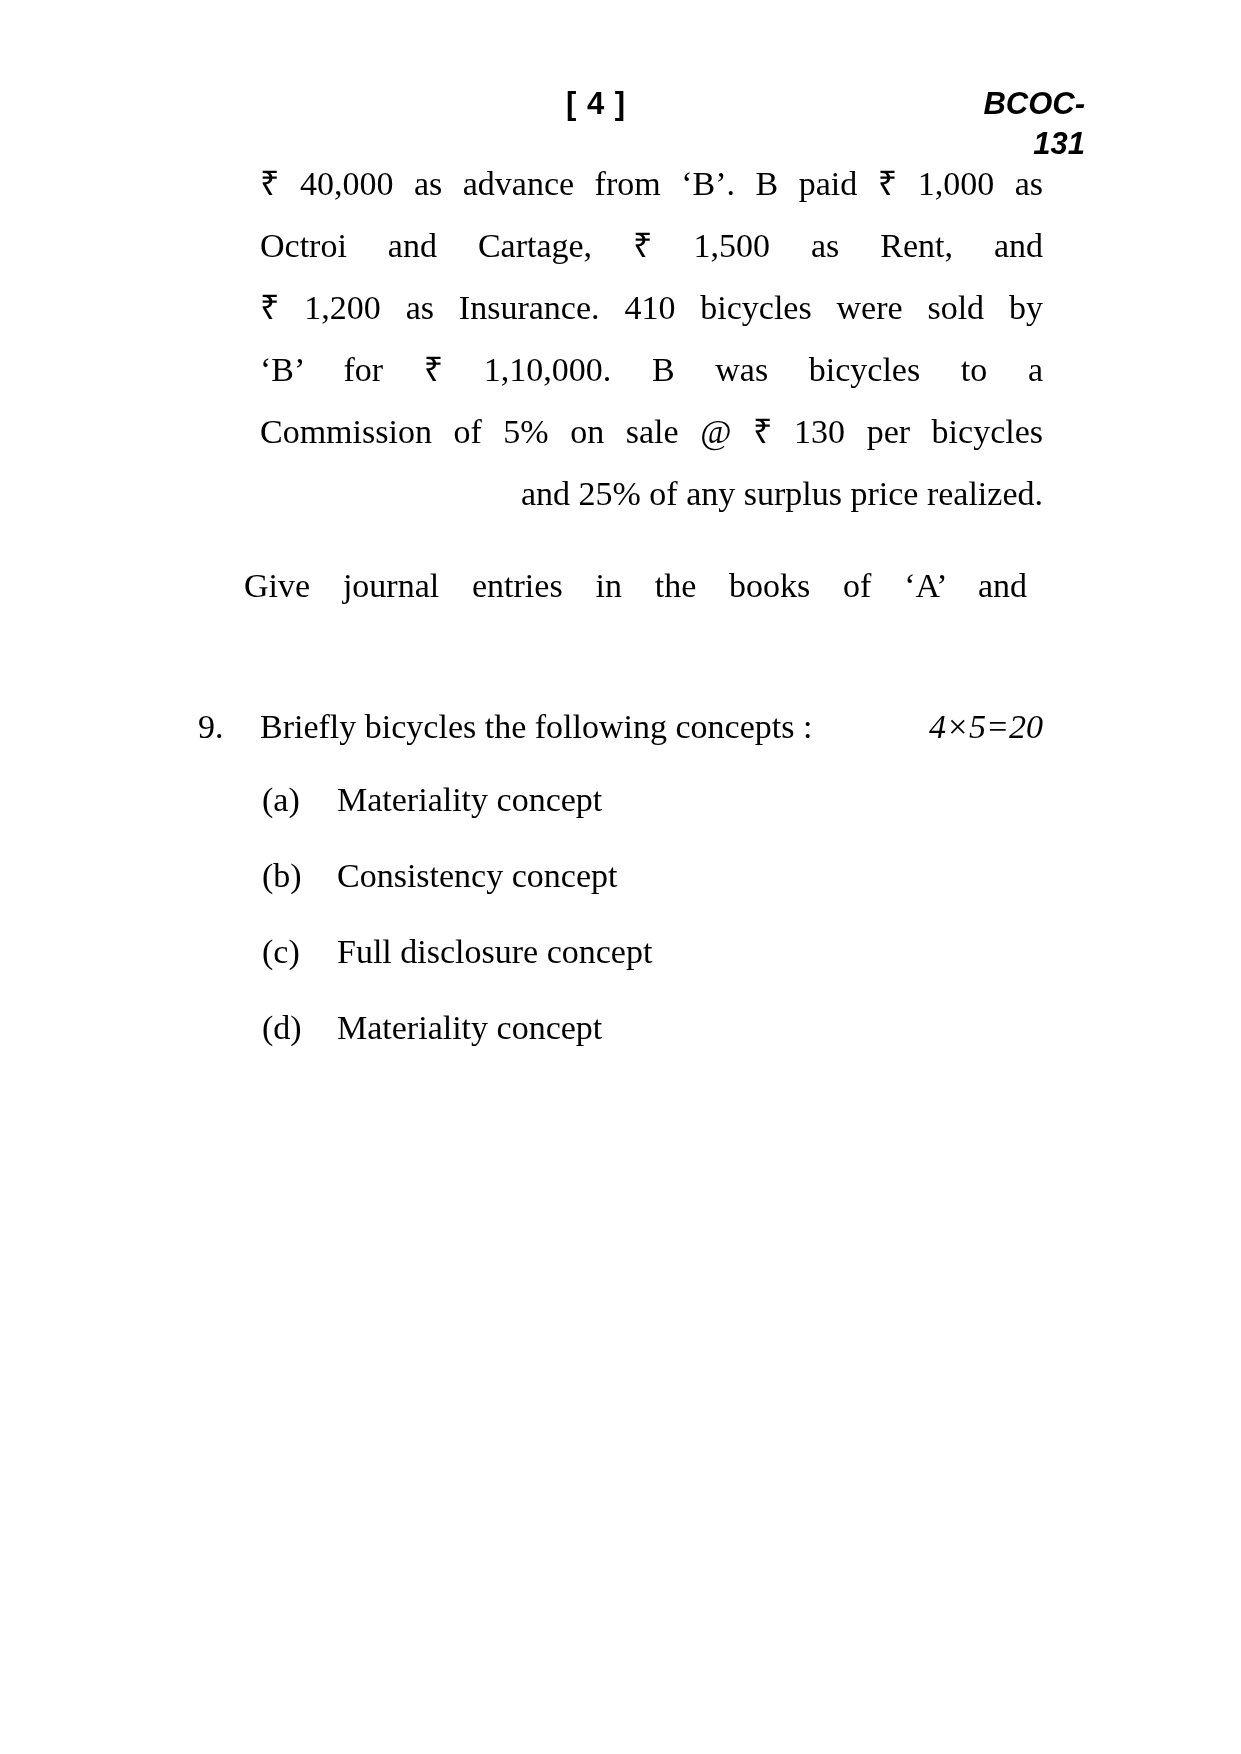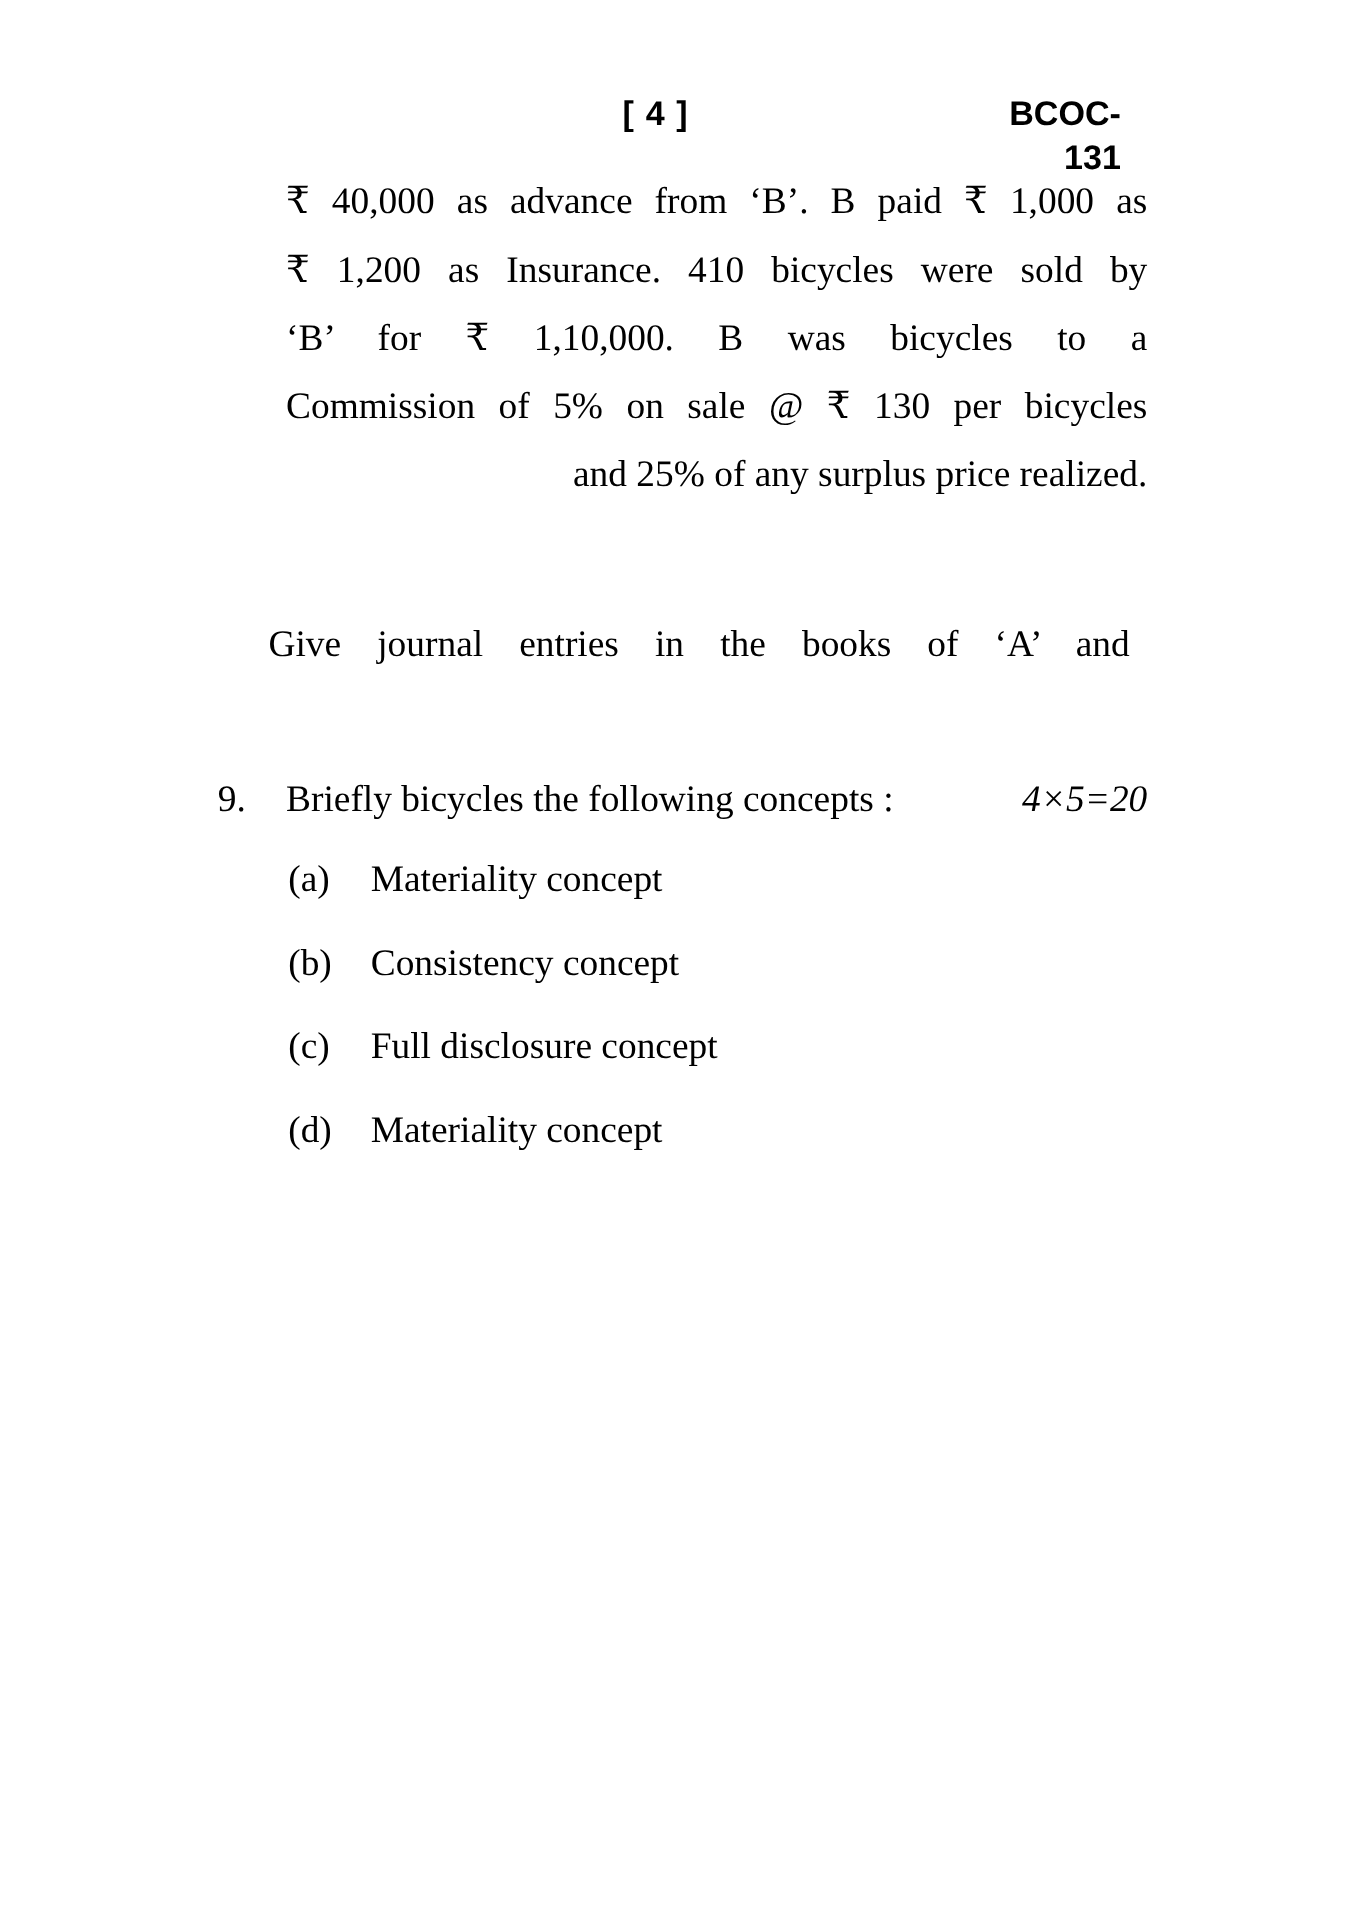--- a/index.html
+++ b/index.html
@@ -29,24 +29,25 @@
     line-height: 40px;
   }
   #page-number {
     position: absolute;
     left: 566px;
     top: 0;
     letter-spacing: 1px;
   }
   #course-code {
     position: absolute;
-    left: 874px;
+    left: 940px;
     top: 0;
     width: 145px;
     text-align: right;
+    font-style: italic;
   }
   
   .bodytext {
     font-size: 34px;
     line-height: 62px;
     color: #000000;
   }
   #para1 {
     position: absolute;
     left: 260px;
@@ -58,20 +59,21 @@
     left: 244px;
     top: 555px;
     width: 783px;
   }
   .jline {
     display: block;
     height: 62px;
     text-align: justify;
     text-align-last: justify;
     white-space: nowrap;
+    font-family: Liberation Serif, serif;
   }
   .lline {
     display: block;
     height: 62px;
     text-align: right;
   }
   .marks-row {
     display: flex;
     justify-content: space-between;
     height: 62px;
@@ -116,20 +118,21 @@
 
 <div id="page">
 
   <div id="header">
     <span id="page-number">[ 4 ]</span>
     <span id="course-code">BCOC-131</span>
   </div>
 
   <div id="para1" class="bodytext">
     <span class="jline">₹ 40,000 as advance from ‘B’. B paid ₹ 1,000 as</span>
+    <span class="jline">Octroi and Cartage, ₹ 1,500 as Rent, and</span>
     <span class="jline">₹ 1,200 as Insurance. 410 bicycles were sold by</span>
     <span class="jline">‘B’ for ₹ 1,10,000. B was bicycles to a</span>
     <span class="jline">Commission of 5% on sale @ ₹ 130 per bicycles</span>
     <span class="lline">and 25% of any surplus price realized.</span>
   </div>
 
   <div id="para2" class="bodytext">
     <span class="jline">Give journal entries in the books of ‘A’ and</span>
   </div>
 

